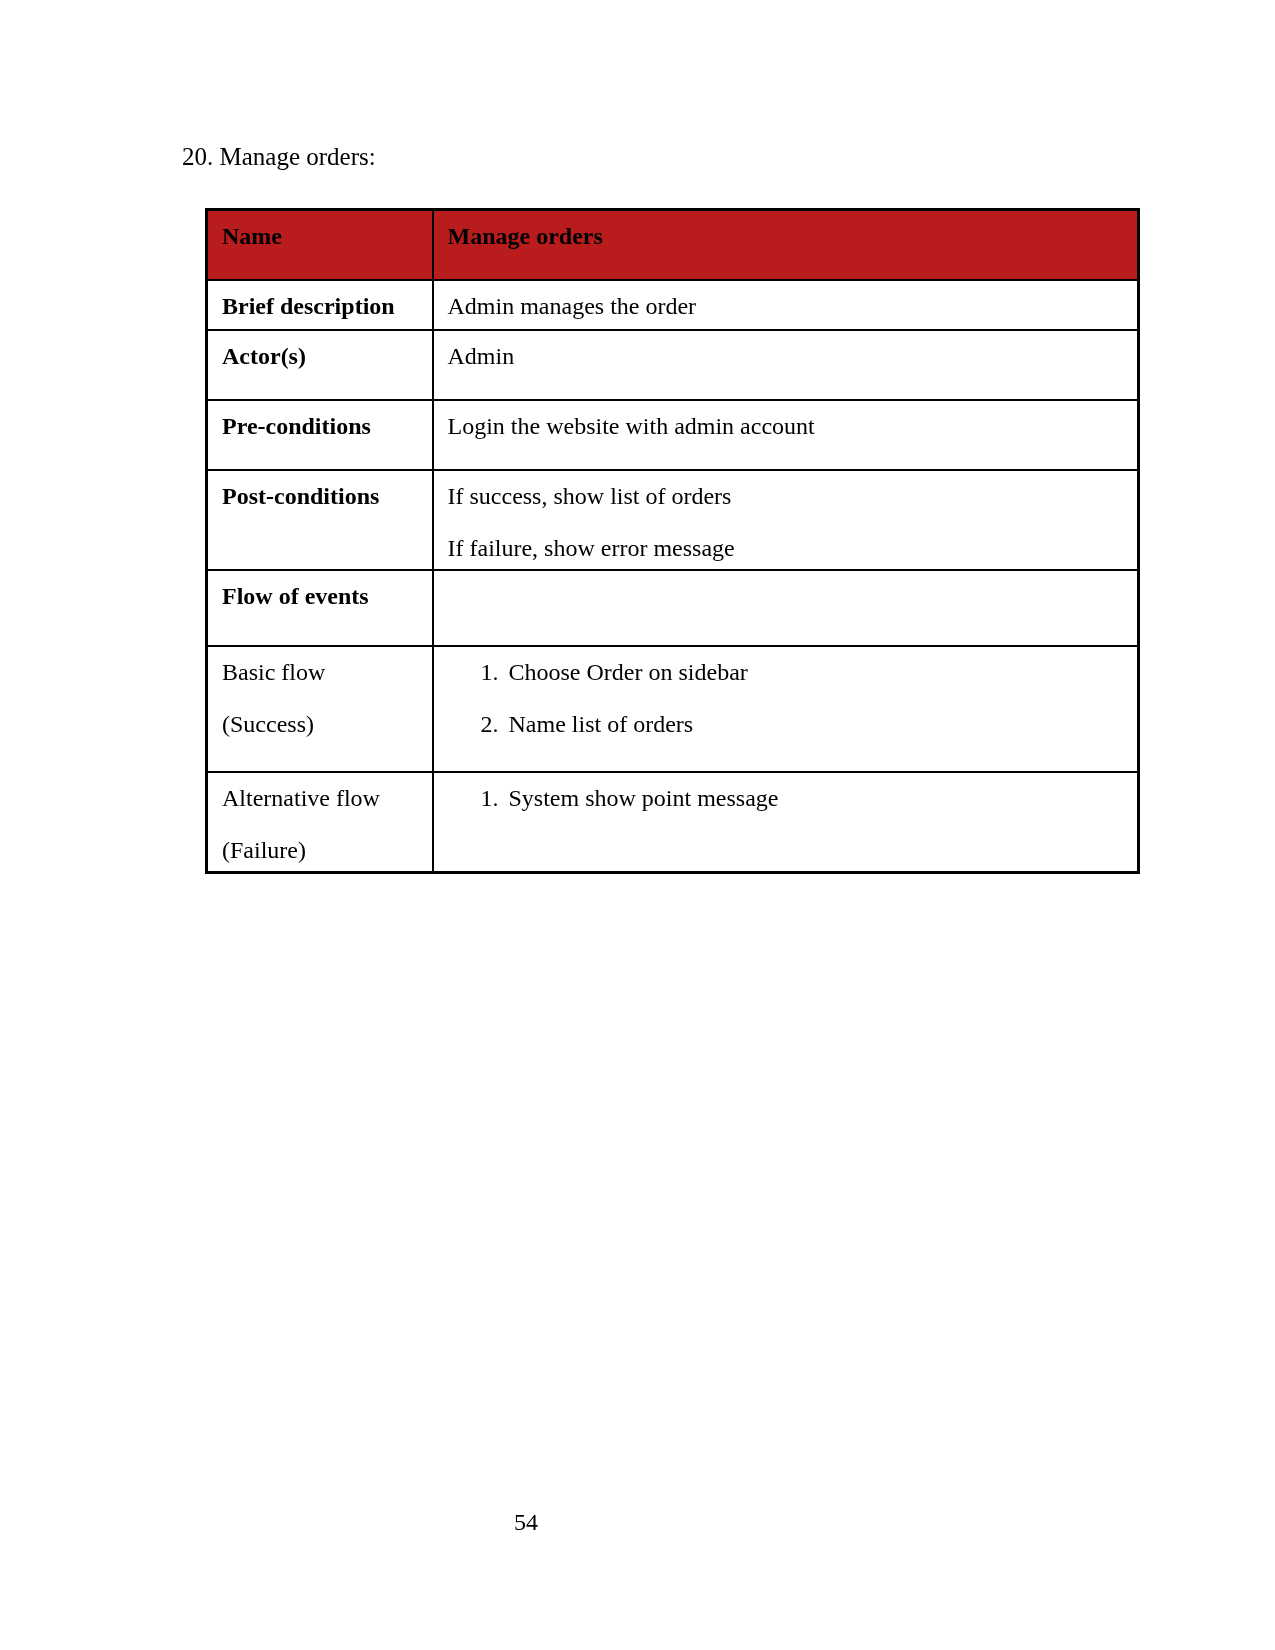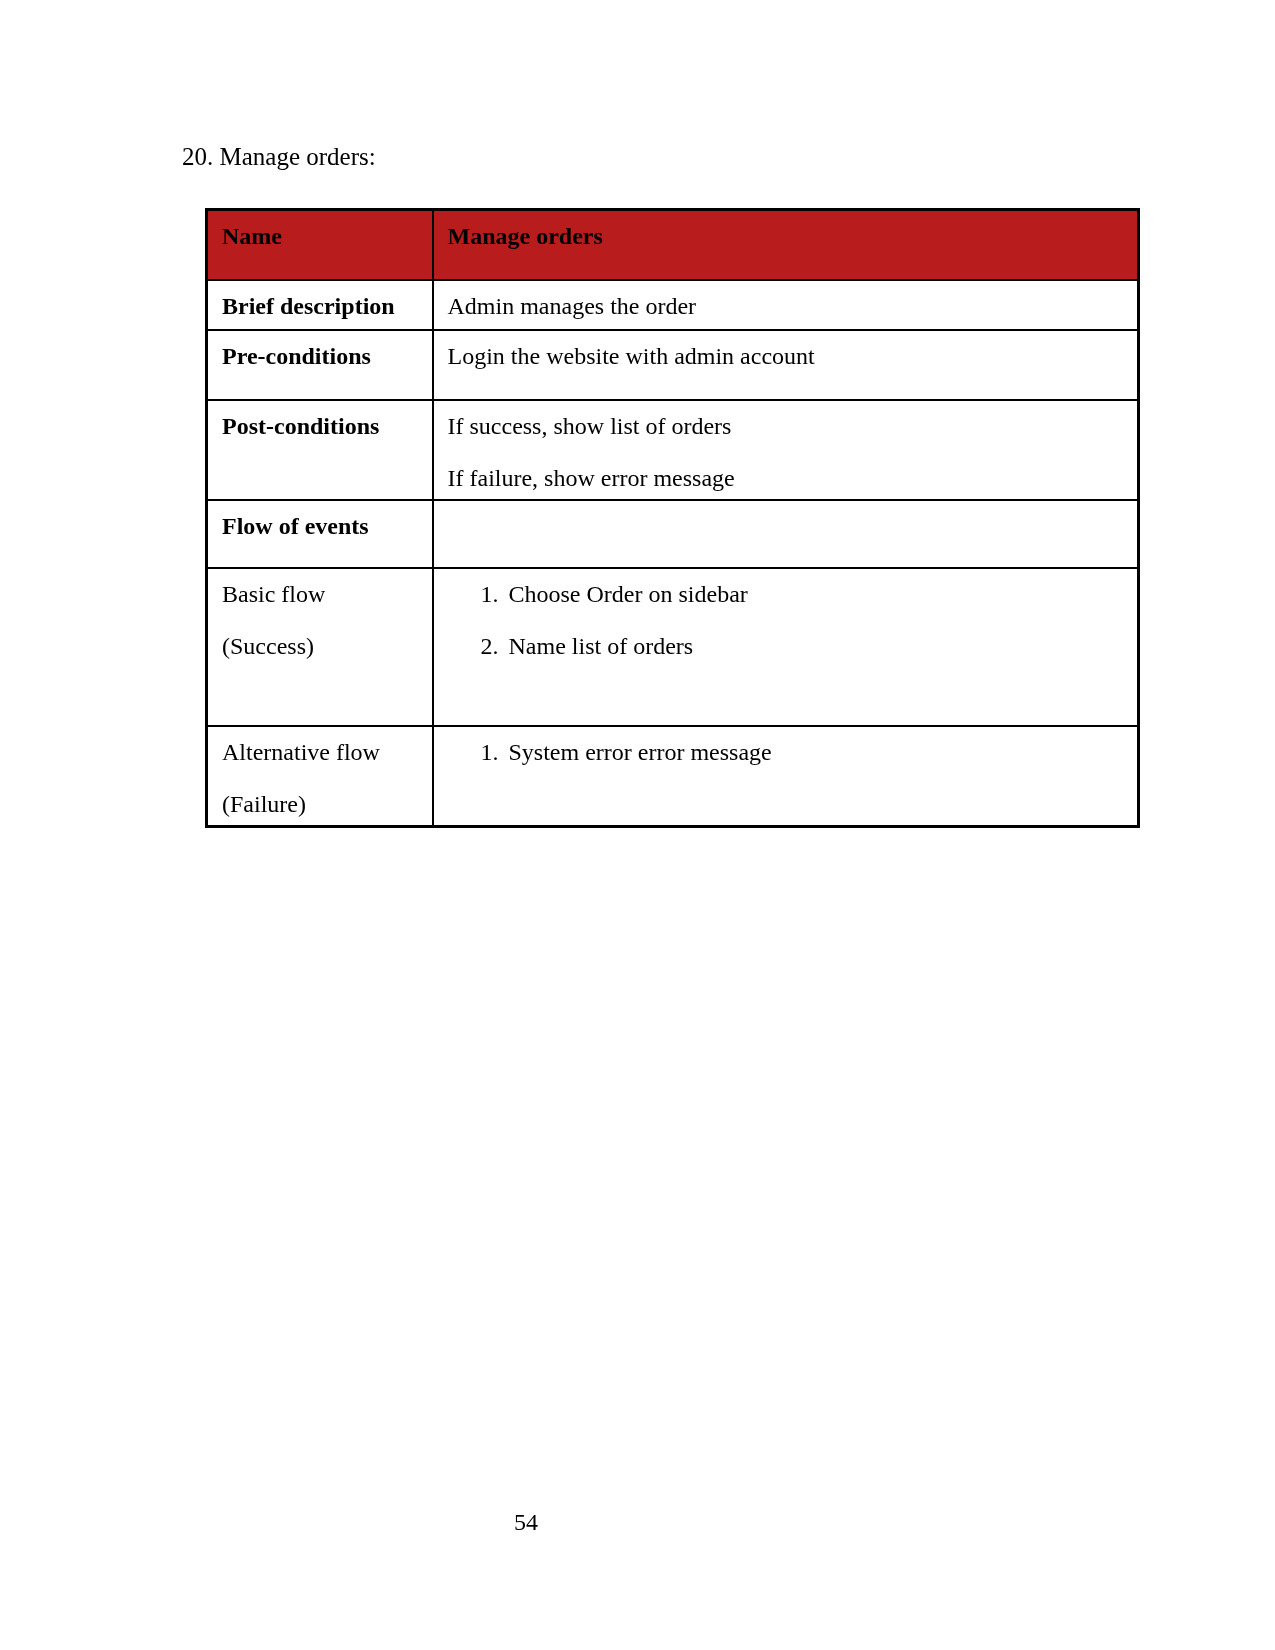--- a/index.html
+++ b/index.html
@@ -54,23 +54,23 @@
     padding-left: 33px;
     white-space: nowrap;
   }
   .step:last-child { margin-bottom: 0; }
   .step .num {
     display: inline-block;
     width: 28px;
   }
   tr.h70  td { height: 70px; }
   tr.h67  td { height: 50px; }
-  tr.h68  td { height: 68px; margin-left: 8px; }
+  tr.h68  td { height: 76px; margin-left: 8px; }
   tr.h125 td { height: 89px; }
-  tr.h126 td { height: 158px; }
+  tr.h126 td { height: 126px; }
   .page-footer {
     position: absolute;
     left: 0;
     top: 1507px;
     width: 1052px;
     text-align: center;
     font-size: 24px;
     line-height: 30px;
   }
 </style>
@@ -97,20 +97,28 @@
 
   <tr class="h67">
     <td>
       <p><span class="b">Brief description</span></p>
     </td>
     <td>
       <p><span>Admin manages the order</span></p>
     </td>
   </tr>
 
+  <tr class="h70">
+    <td>
+      <p><span class="b">Actor(s)</span></p>
+    </td>
+    <td>
+      <p><span>Admin</span></p>
+    </td>
+  </tr>
 
   <tr class="h70">
     <td>
       <p><span class="b">Pre-conditions</span></p>
     </td>
     <td>
       <p><span>Login the website with admin account</span></p>
     </td>
   </tr>
 
@@ -148,21 +156,21 @@
     </td>
   </tr>
 
   <tr class="h125">
     <td>
       <p><span>Alternative flow</span></p>
       <p><span>(Failure)</span></p>
     </td>
     <td>
       <div class="step">
-        <span class="num">1.</span><span>System error error message</span>
+        <span class="num">1.</span><span>System show point message</span>
       </div>
     </td>
   </tr>
 
 </tbody>
   </table>
 
 <div class="page-footer">54</div>
 
 </body></html>

